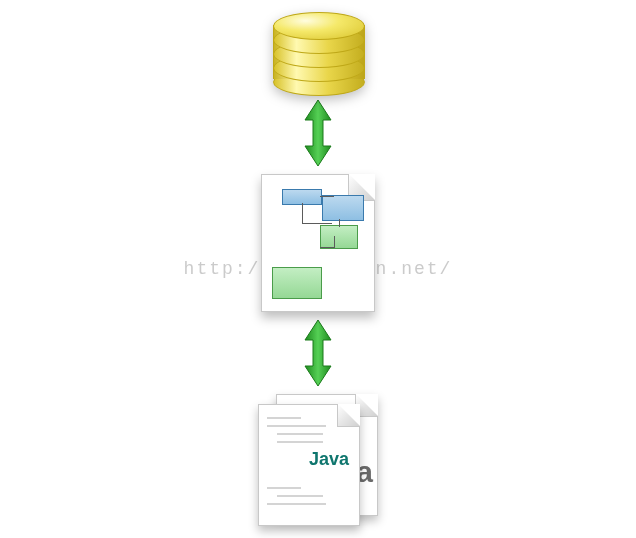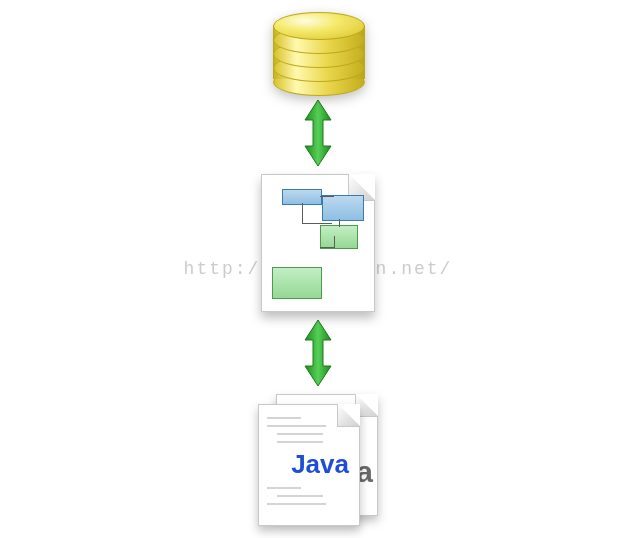--- a/index.html
+++ b/index.html
@@ -166,22 +166,22 @@
     height: 2px;
     background: #d4d4d4;
     margin-bottom: 6px;
   }
   .code-lines .l.s { width: 40%; }
   .code-lines .l.m { width: 70%; }
   .code-lines .l.i { width: 55%; margin-left: 10px; }
   .java-text {
     position: absolute;
     font-weight: bold;
-    color: #1d4ed8;
-    font-size: 26px;
+    color: #0f766e;
+    font-size: 18px;
     font-family: Arial, sans-serif;
   }
   .java-doc.back .java-text { right: 4px; bottom: 26px; font-size: 30px; color:#6a6a6a; }
   .java-doc.front .java-text { right: 10px; top: 44px; }
 </style>
 </head>
 <body>
 
 <div class="canvas">
 

